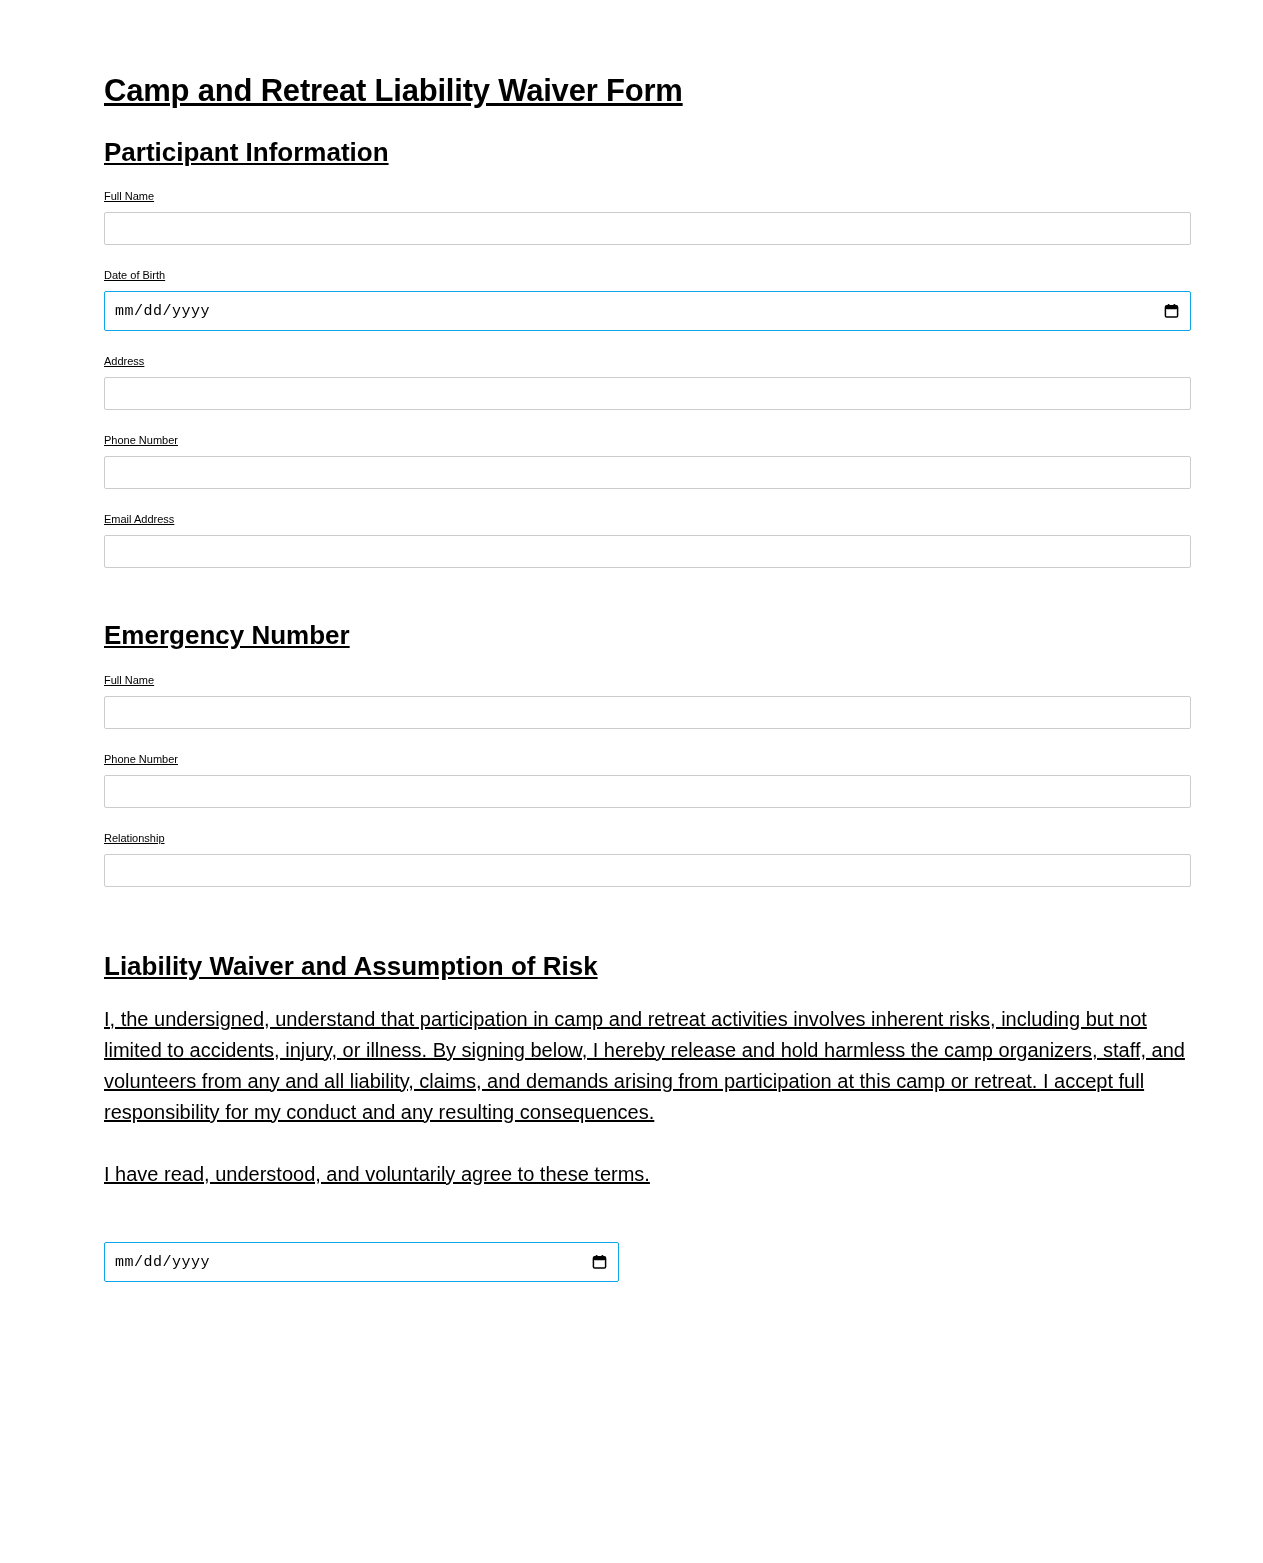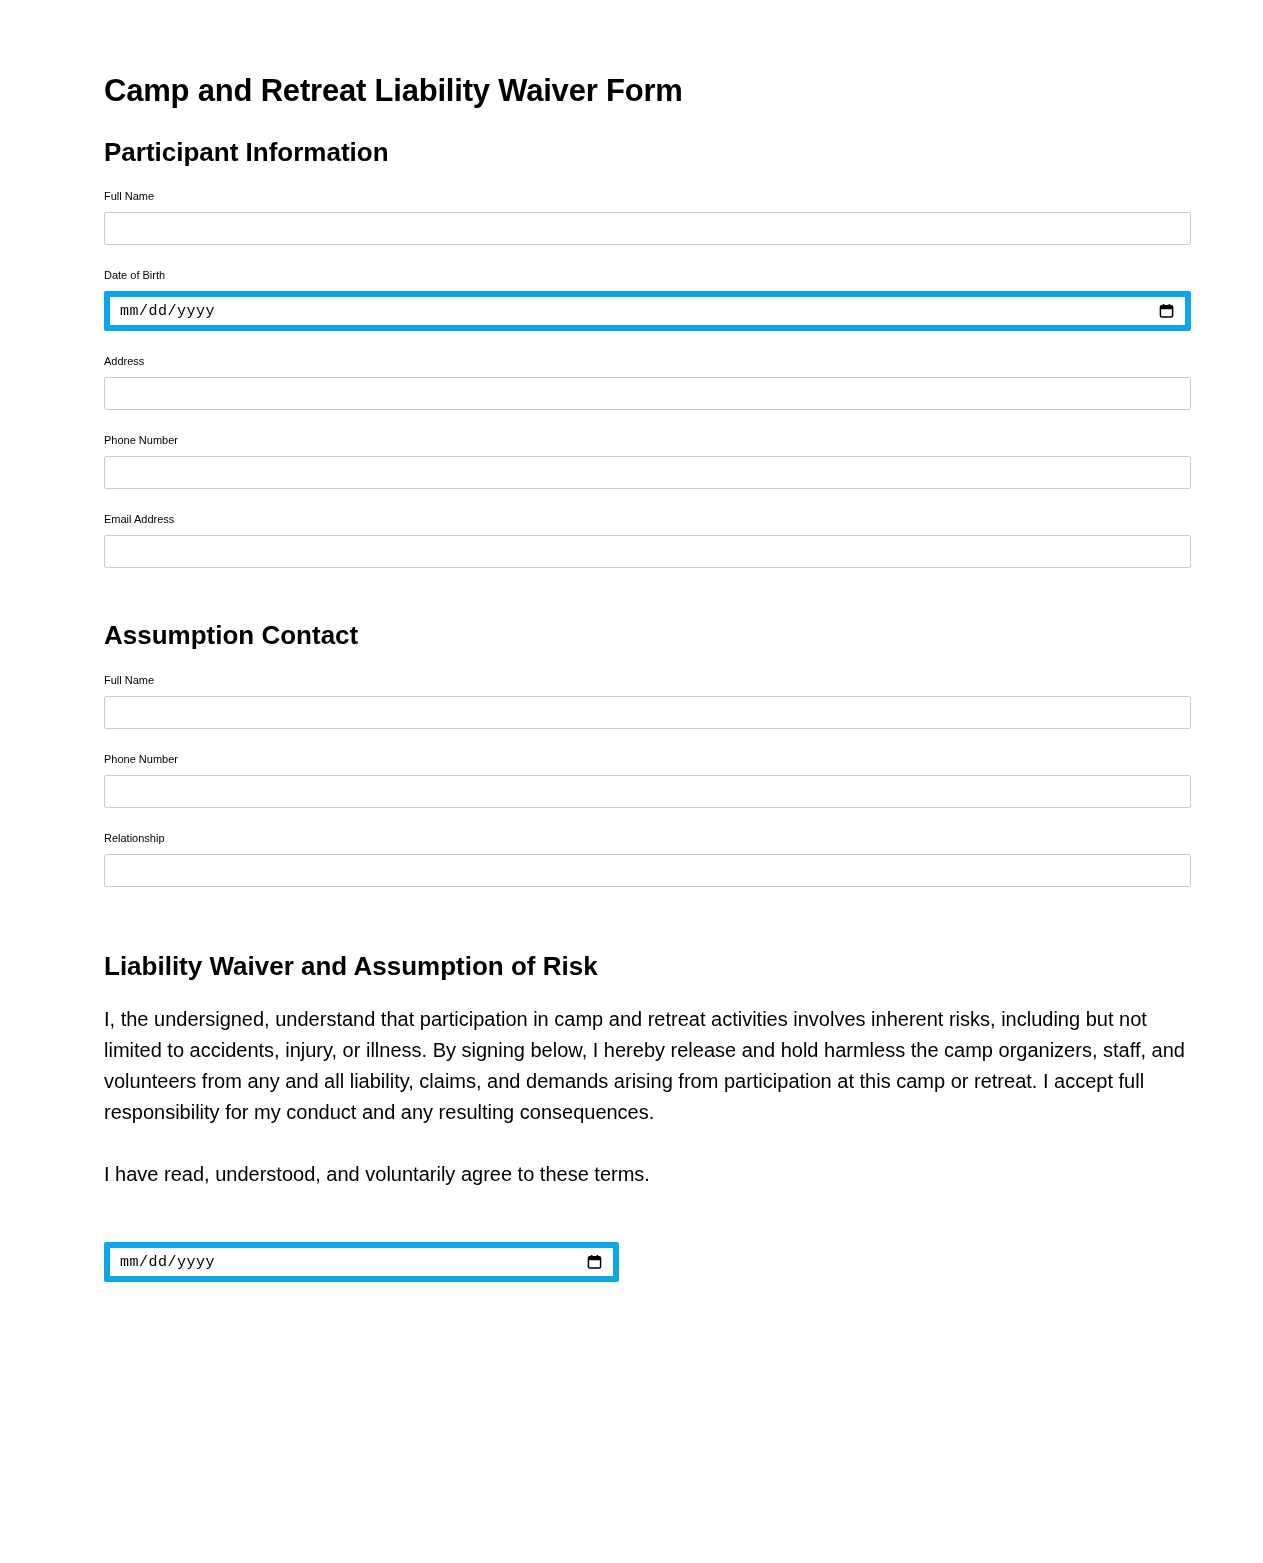--- a/index.html
+++ b/index.html
@@ -11,20 +11,21 @@
     width: 1263px;
     height: 1563px;
     overflow: hidden;
     font-family: "Liberation Sans", sans-serif;
     color: #000000;
   }
   .page {
     box-sizing: border-box;
     width: 1263px;
     padding: 72px 72px 0 104px;
+    text-decoration: underline;
   }
   .form-title {
     font-size: 31px;
     font-weight: bold;
     line-height: 1.2;
     margin: 0 0 28px 0;
     letter-spacing: -0.2px;
   }
   .section {
     margin: 0;
@@ -64,21 +65,21 @@
     font-size: 15px;
     color: #000000;
     outline: none;
   }
   .date-input-wrap {
     box-sizing: border-box;
     position: relative;
     display: block;
     width: 100%;
     height: 40px;
-    border: 6px solid #0ea5e9;
+    border: 1px solid #0ea5e9;
     border-radius: 2px;
     background: #ffffff;
   }
   .date-placeholder {
     position: absolute;
     left: 10px;
     top: 50%;
     transform: translateY(-50%);
     font-family: "Liberation Mono", monospace;
     font-size: 15px;
@@ -180,21 +181,21 @@
       <input class="text-input" type="text" value="" style="">
     </div>
 
     <div class="field">
       <label class="field-label">Email Address</label>
       <input class="text-input" type="text" value="" style="">
     </div>
   </div>
 
   <div class="section">
-    <h2 class="section-heading">Assumption Contact</h2>
+    <h2 class="section-heading">Emergency Number</h2>
 
     <div class="field">
       <label class="field-label">Full Name</label>
       <input class="text-input" type="text" value="" style="">
     </div>
 
     <div class="field">
       <label class="field-label">Phone Number</label>
       <input class="text-input" type="text" value="" style="">
     </div>

